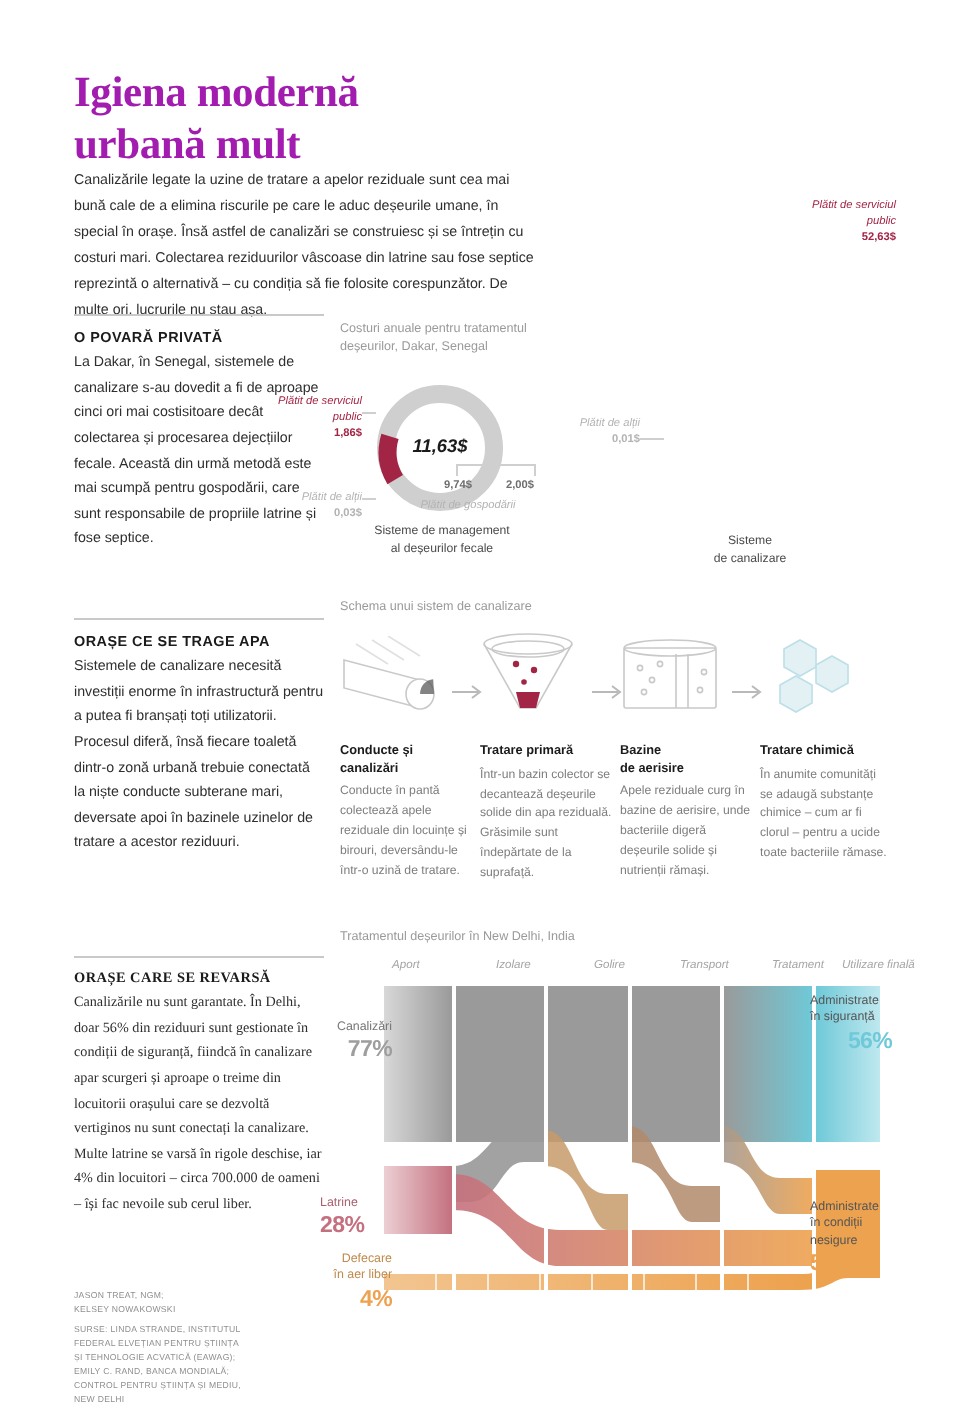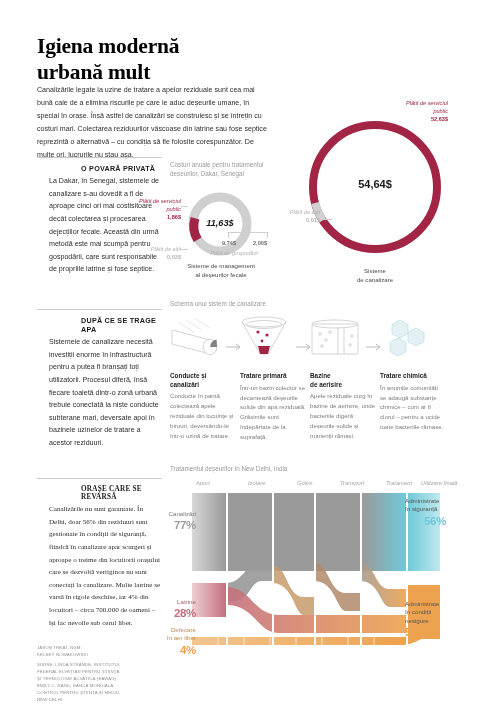--- a/index.html
+++ b/index.html
@@ -13,35 +13,35 @@
   }
   .page { position:relative; width:484px; height:707px; }
 
   
   .headline {
     position:absolute; left:37px; top:33px; width:280px;
     font-family:"Liberation Serif", serif;
     font-weight:bold;
     font-size:21.5px;
     line-height:1.22;
-    color:#000000;
+    color:#a21caf;
     letter-spacing:-0.2px;
   }
   .intro {
     position:absolute; left:37px; top:84px; width:235px;
     font-size:7.1px; line-height:1.82; color:#2e2e2e;
   }
 
   
   .rule { position:absolute; height:1px; background:#c9c9c9; }
   .sec-head {
     font-size:7.2px; font-weight:bold; color:#1b1b1b;
-    letter-spacing:0.25px; margin-bottom:2px;margin-left:44px;
-  }
-  .sec-body { font-size:7.1px; line-height:1.78; color:#2e2e2e;margin-left:12px; }
+    letter-spacing:0.25px; margin-bottom:2px;
+  }
+  .sec-body { font-size:7.1px; line-height:1.78; color:#2e2e2e; }
   .sec-block { position:absolute; width:125px; }
 
   
   .chart-title {
     position:absolute; font-size:6.3px; color:#9a9a9a; line-height:1.5;
   }
   .donut-center {
     position:absolute; width:100%; text-align:center;
     font-size:11px; font-weight:bold; color:#1b1b1b;
   }
@@ -119,45 +119,37 @@
 
   <div class="dlabel val dk" style="left:222px; top:239px;">9,74$</div>
   <div class="dlabel gray" style="left:205px; top:249px; width:58px; text-align:center;">
     <span>Plătit de gospodării</span>
   </div>
   <div class="dlabel val dk" style="left:253px; top:239px;">2,00$</div>
   <div class="leader" style="left:228px; top:232px; width:40px; height:1px;"></div>
   <div class="leader" style="left:228px; top:232px; width:1px; height:6px;"></div>
   <div class="leader" style="left:267px; top:232px; width:1px; height:6px;"></div>
 
-  <div style="position:absolute; left:300px; top:112px; width:150px; height:150px;">
-    <svg width="150" height="150" viewBox="0 0 150 150">
-      <circle cx="75" cy="75" r="62" fill="none" stroke="#a32545" stroke-width="8"></circle>
-
-      <path d="M 22.6 108.5 A 62 62 0 0 1 15.1 91.0" fill="none" stroke="#d2d2d2" stroke-width="8"></path>
-    </svg>
-    <div class="donut-center" style="top:66px;">54,64$</div>
-  </div>
   <div class="caption-c" style="left:320px; top:267px; width:110px;">
     <div>Sisteme</div>
     <div>de canalizare</div>
   </div>
   <div class="dlabel red" style="left:392px; top:99px; width:56px; text-align:right;">
     <span>Plătit de serviciul public</span>
     <span class="dlabel val" style="position:static; display:block;">52,63$</span>
   </div>
   <div class="dlabel gray" style="left:268px; top:208px; width:52px; text-align:right;">
     <span>Plătit de alții</span>
     <span class="dlabel val" style="position:static; display:block;">0,01$</span>
   </div>
   <div class="leader" style="left:320px; top:219px; width:12px; height:1px;"></div>
 
   <div class="rule" style="left:37px; top:309px; width:125px;"></div>
   <div class="sec-block" style="left:37px; top:316px;">
-    <div class="sec-head">DUPĂ CE SE TRAGE APA</div>
+    <div class="sec-head">ORAȘE CE SE TRAGE APA</div>
     <div class="sec-body">Sistemele de canalizare necesită investiții enorme în infrastructură pentru a putea fi branșați toți utilizatorii. Procesul diferă, însă fiecare toaletă dintr-o zonă urbană trebuie conectată la niște conducte subterane mari, deversate apoi în bazinele uzinelor de tratare a acestor reziduuri.</div>
   </div>
 
   <div class="chart-title" style="left:170px; top:299px; width:170px;">Schema unui sistem de canalizare</div>
 
   <div class="step" style="left:170px; top:318px;">
     <svg width="60" height="42" viewBox="0 0 60 42">
       <g fill="none" stroke="#c9c9c9" stroke-width="0.8">
         <path d="M2 12 L40 22 L40 36 L2 26 Z"></path>
         <ellipse cx="40" cy="29" rx="7" ry="7.5" fill="#fff"></ellipse>
@@ -319,21 +311,21 @@
       <g stroke="#ffffff" stroke-width="2">
         <path d="M67 0 L67 160 M113 0 L113 160 M155 0 L155 160 M201 0 L201 160 M247 0 L247 160"></path>
       </g>
     </svg>
   </div>
 
   <div class="sank-lab" style="left:160px; top:510px; width:36px; text-align:right; color:#777;">
     <span>Canalizări</span>
     <span class="sank-pct" style="display:block; color:#9e9e9e;">77%</span>
   </div>
-  <div class="sank-lab" style="left:160px; top:598px; width:36px; text-align:right; color:#a8616f;">
+  <div class="sank-lab" style="left:160px; top:598px; width:36px; color:#a8616f;">
     <span>Latrine</span>
     <span class="sank-pct" style="display:block; color:#c4707f;">28%</span>
   </div>
   <div class="sank-lab" style="left:152px; top:626px; width:44px; text-align:right; color:#c08a4d;">
     <span>Defecare</span><br>
     <span>în aer liber</span>
     <span class="sank-pct" style="display:block; color:#eda24f;">4%</span>
   </div>
 
   <div class="sank-lab" style="left:405px; top:497px; width:60px; color:#555;">

